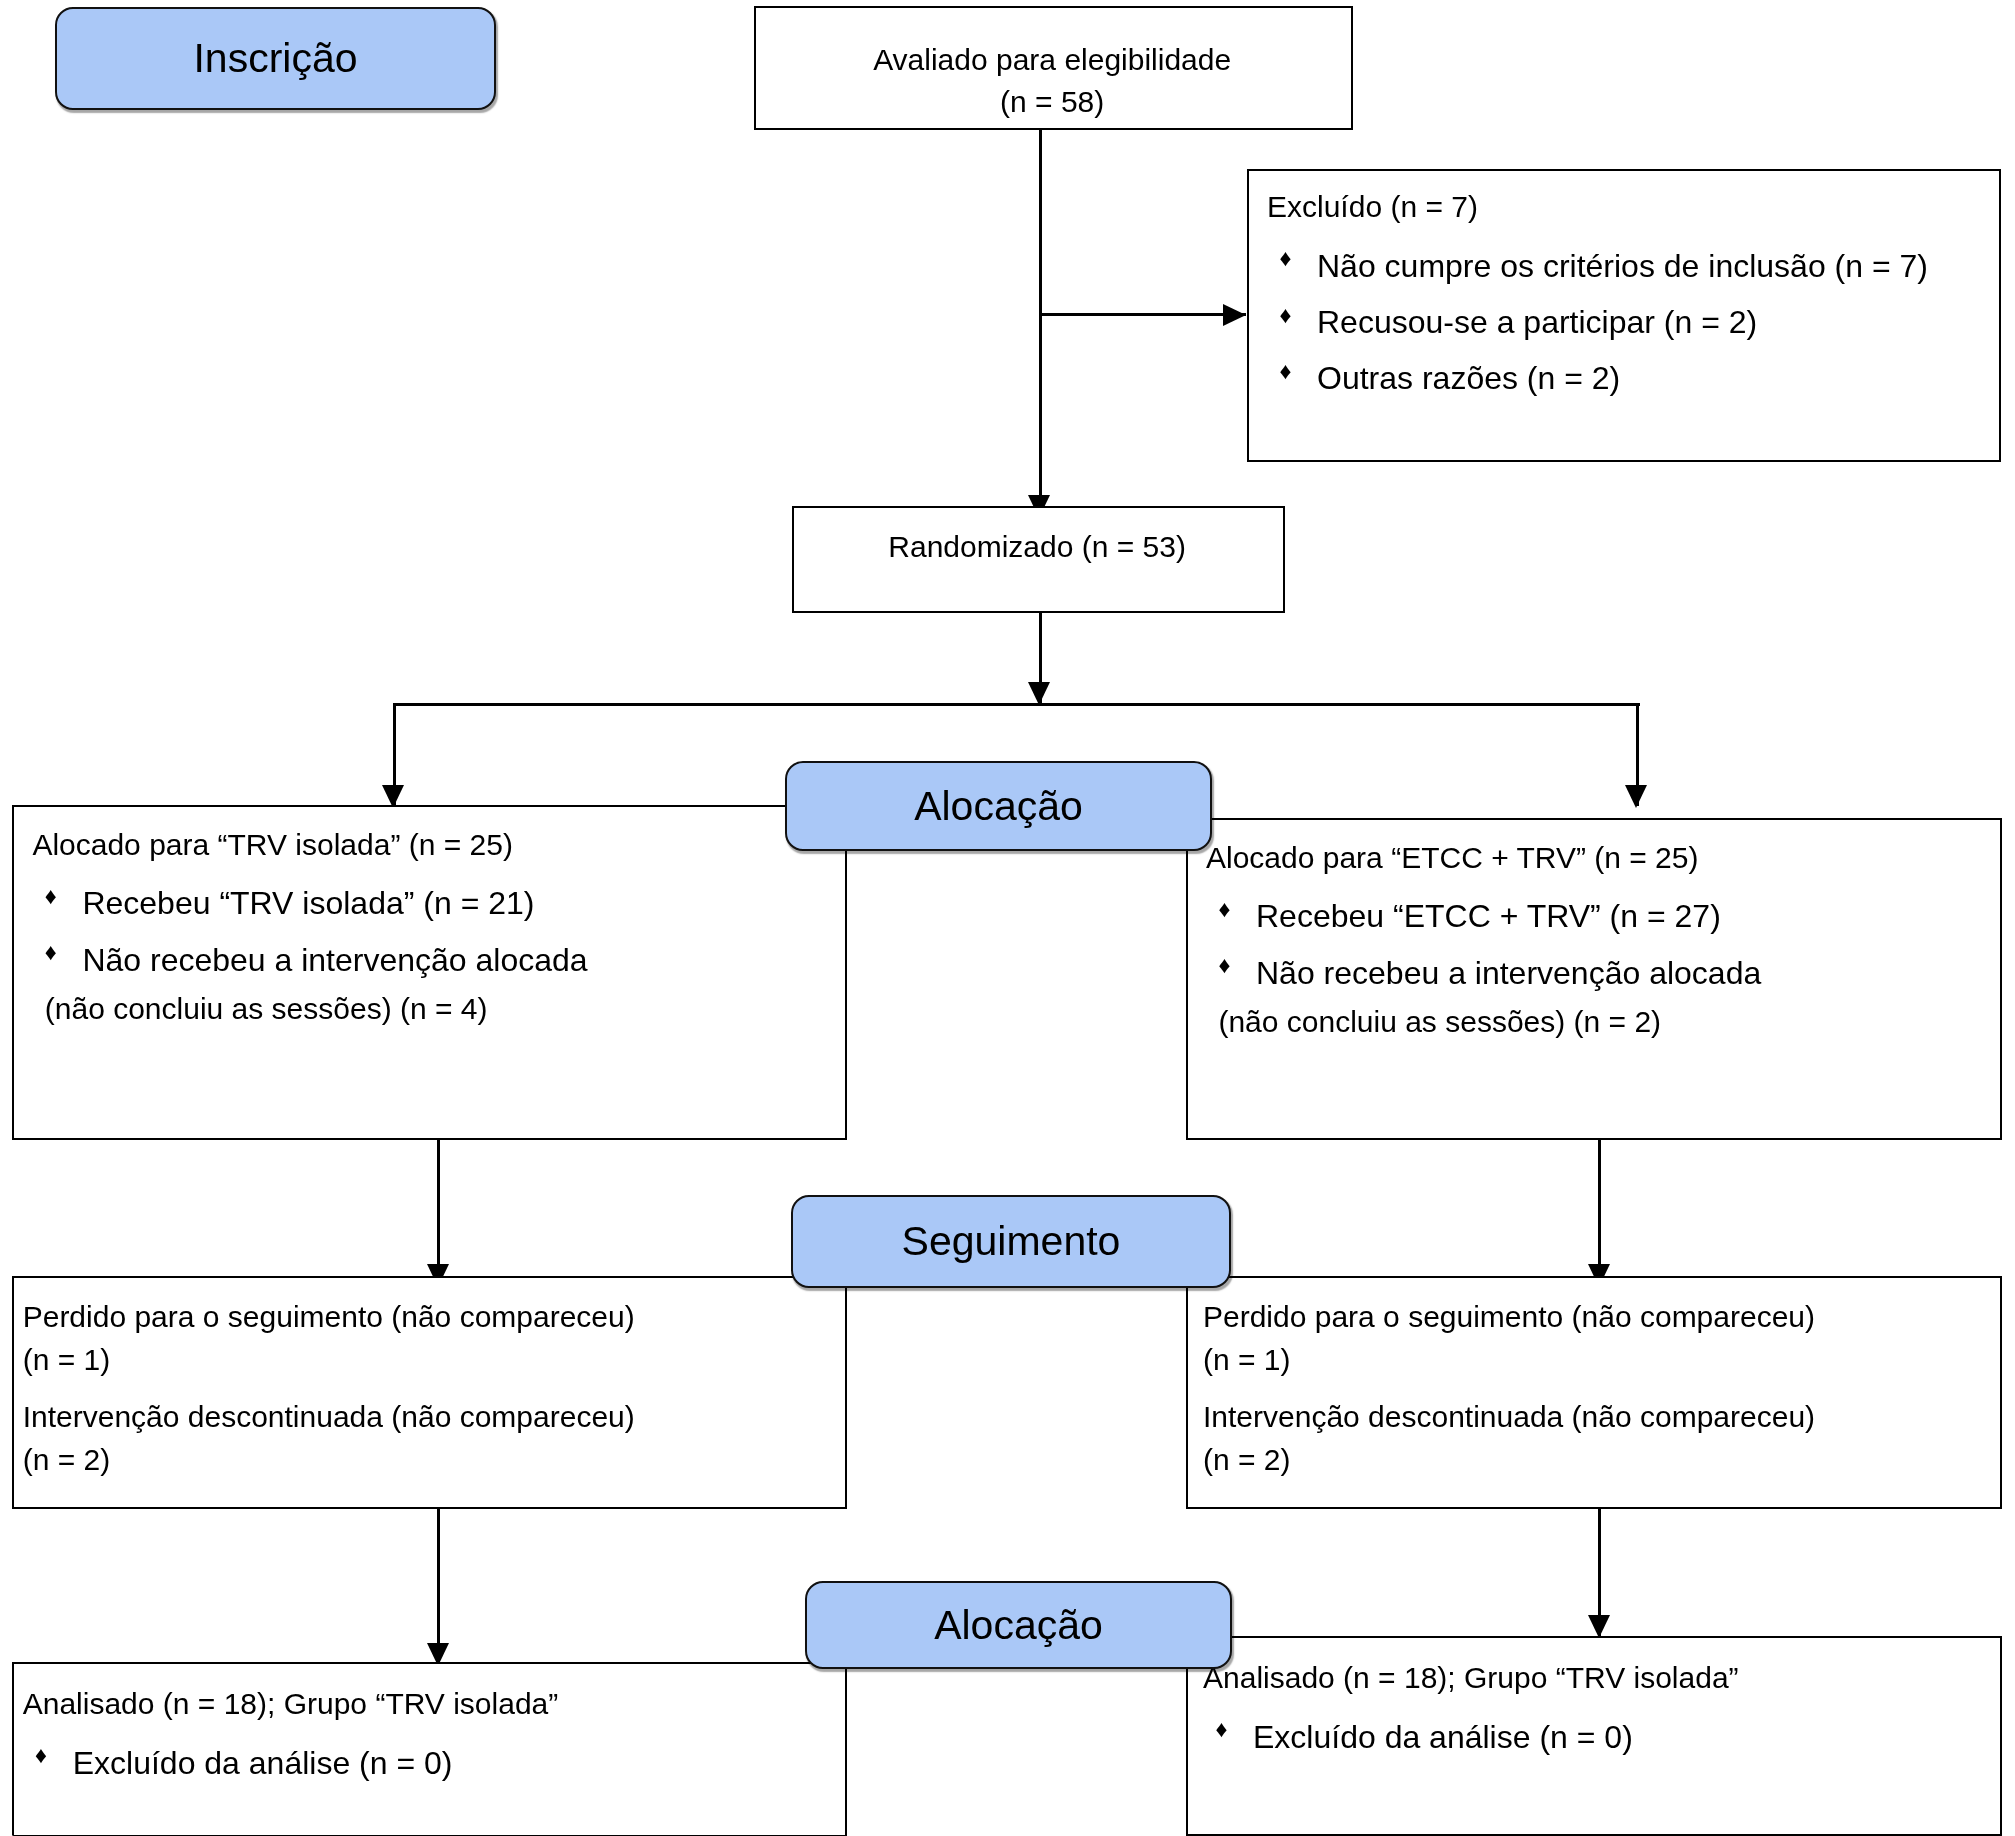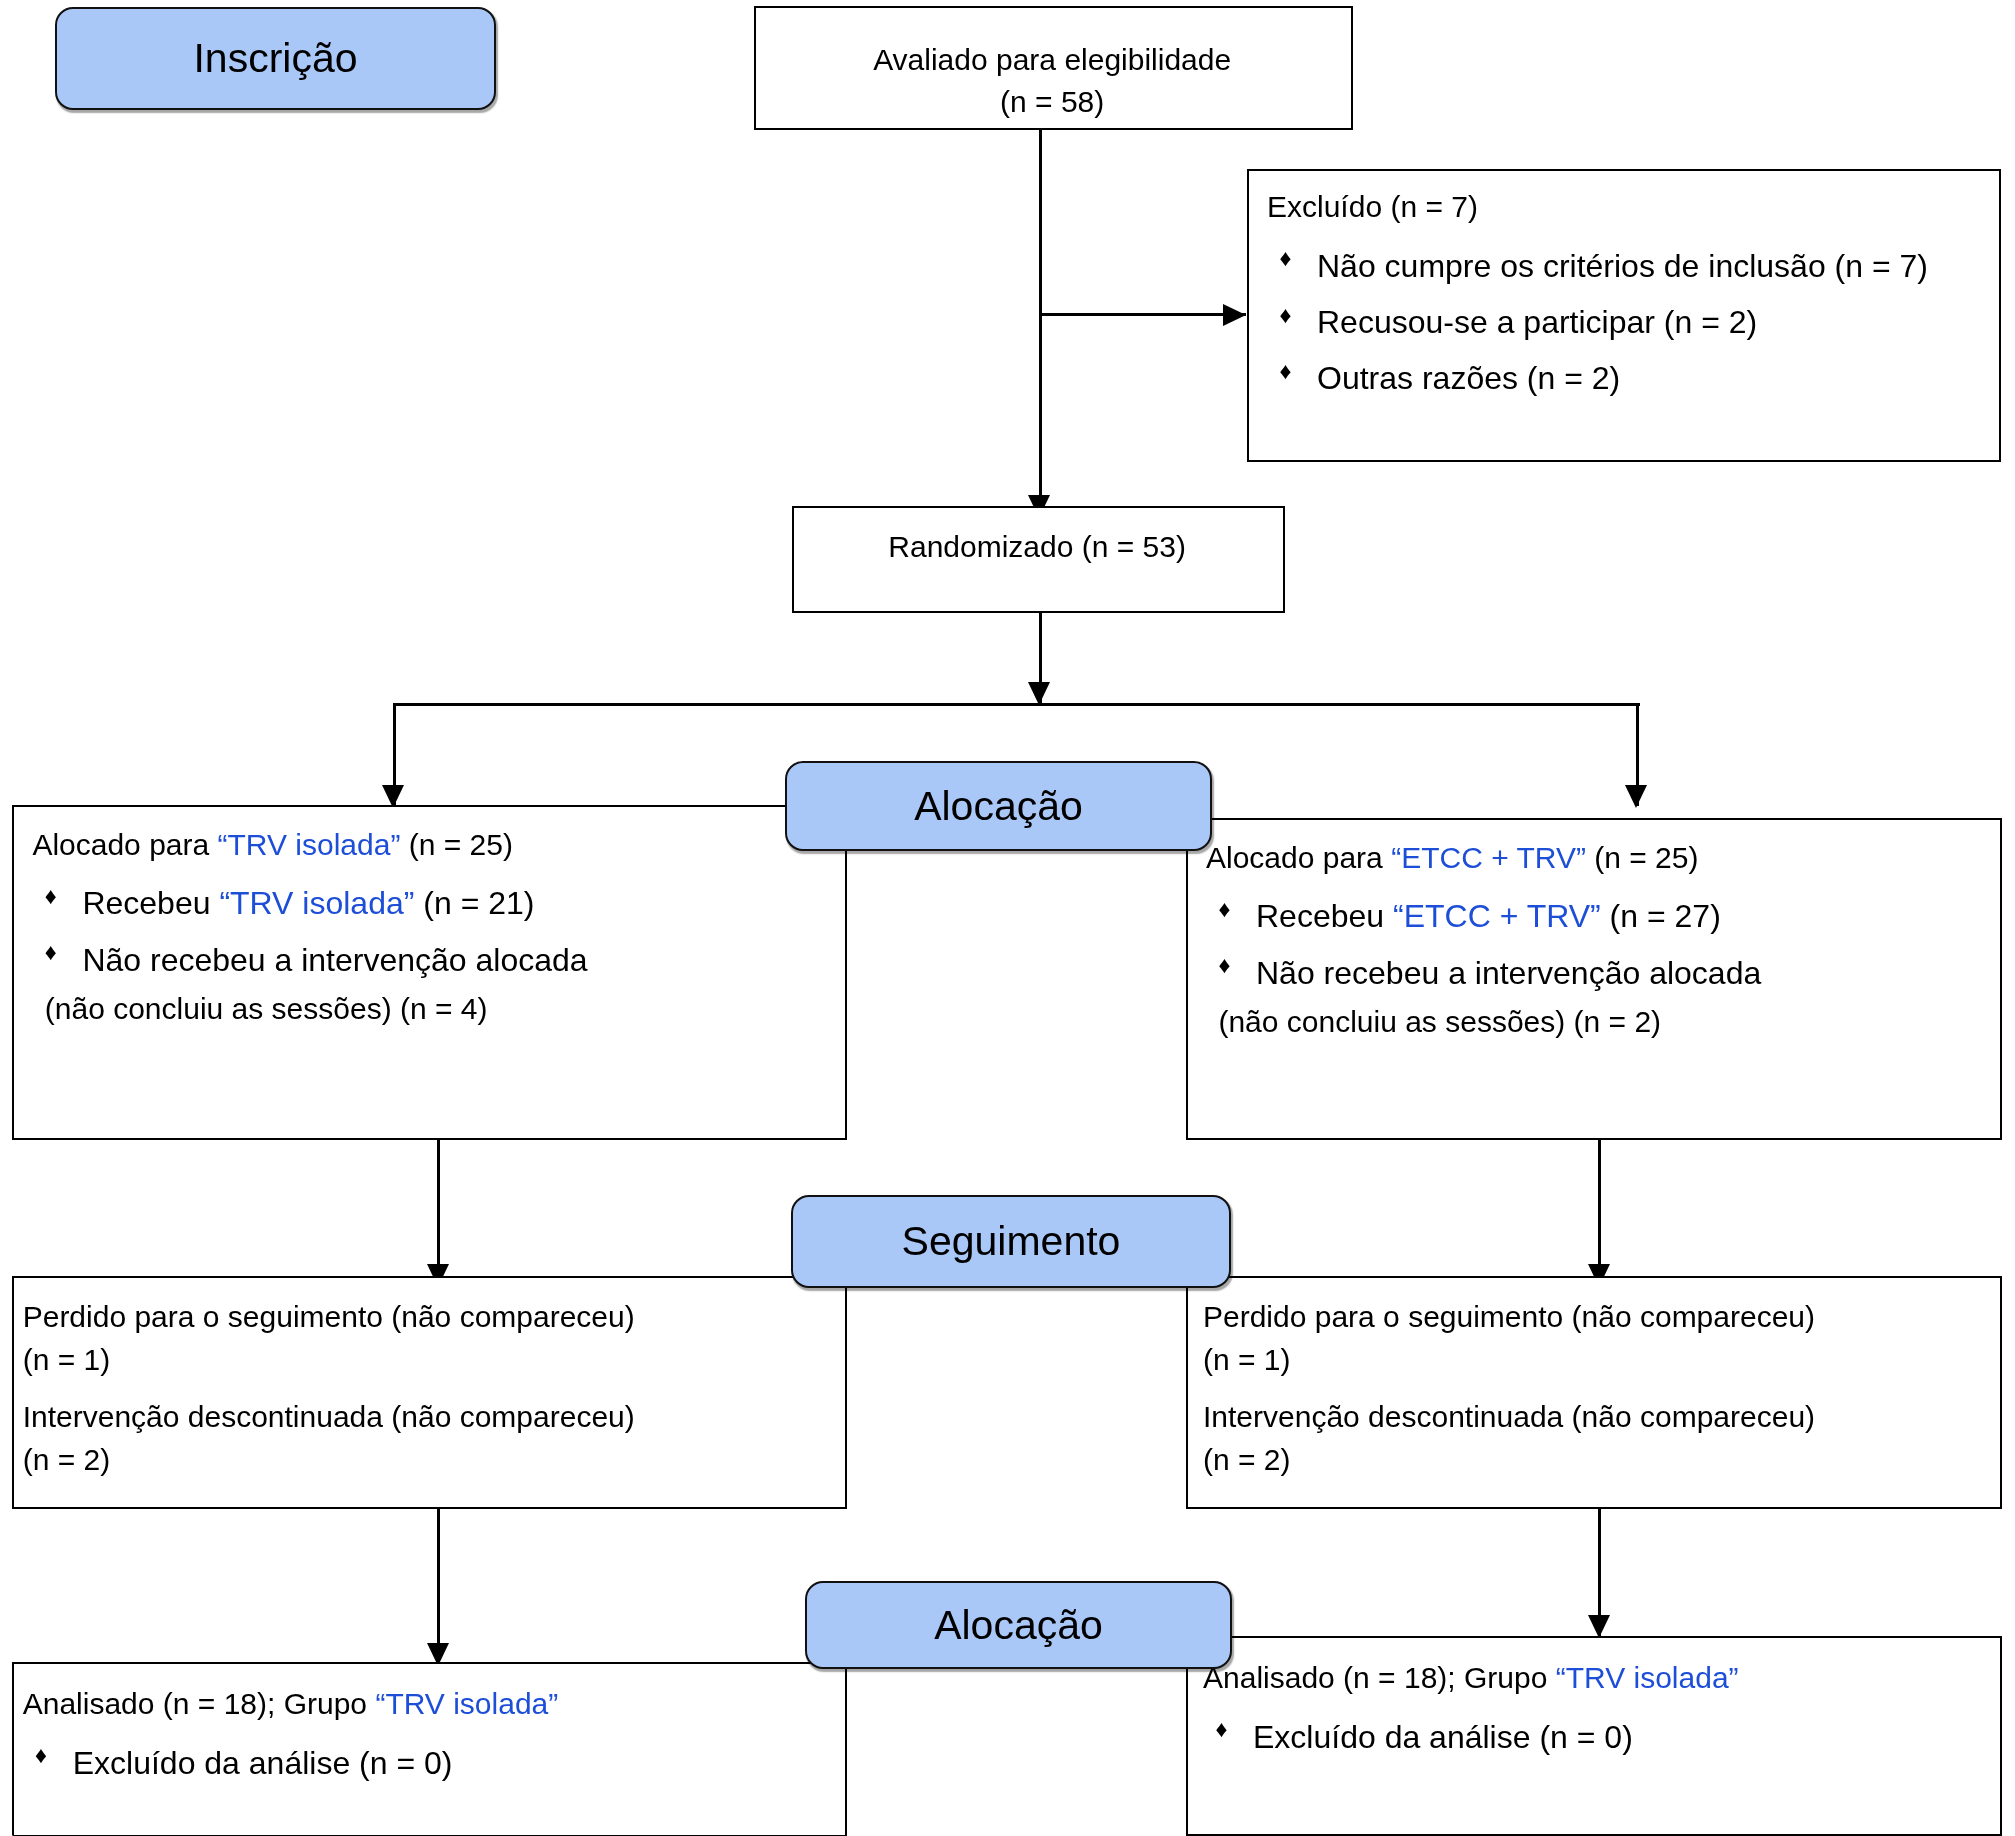--- a/index.html
+++ b/index.html
@@ -69,21 +69,21 @@
     line-height: 1.42;
   }
   ul.blist li::before {
     content: "\2666";
     position: absolute;
     left: 12.4px;
     top: -1.4px;
     font-size: 23.4px;
     color: #000000;
   }
-  .red { color: #1d4ed8; }
+  .red { color: #000000; }
 
   .para { margin: 0 0 15px 0; }
   .para:last-child { margin-bottom: 0; }
 
   
   .vline {
     position: absolute;
     width: 3.4px;
     background: #000000;
     z-index: 2;

